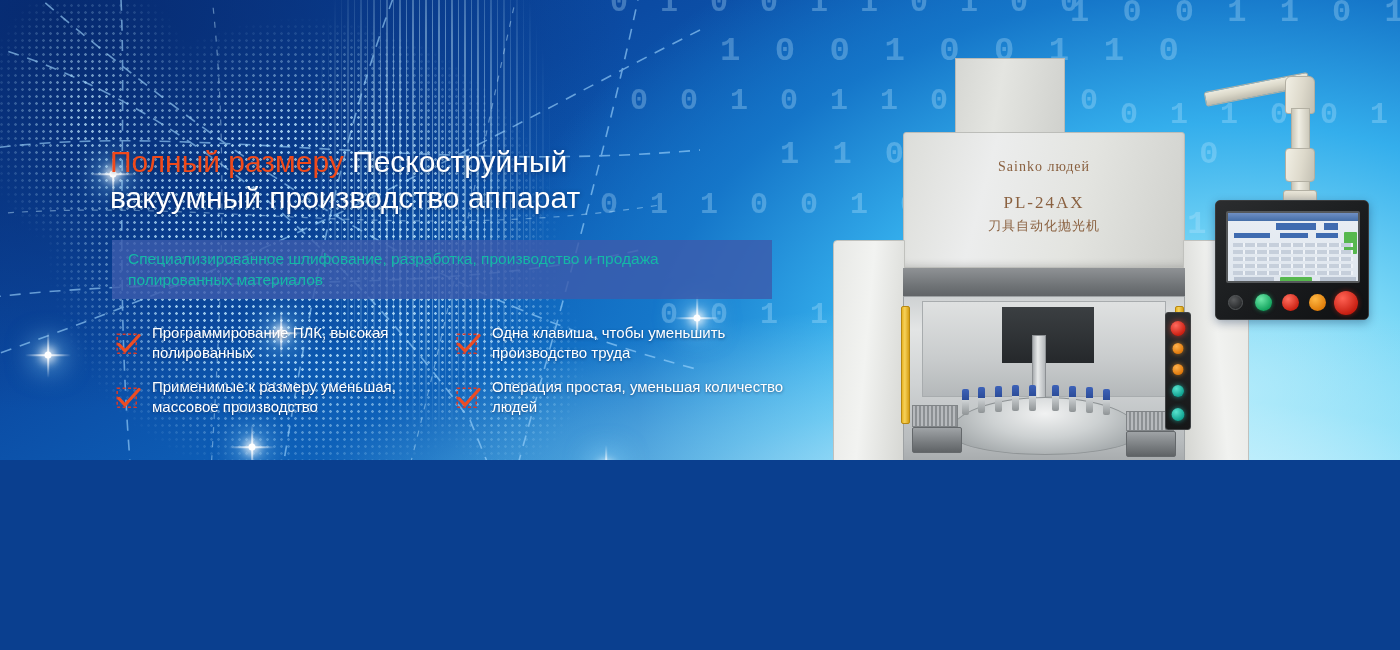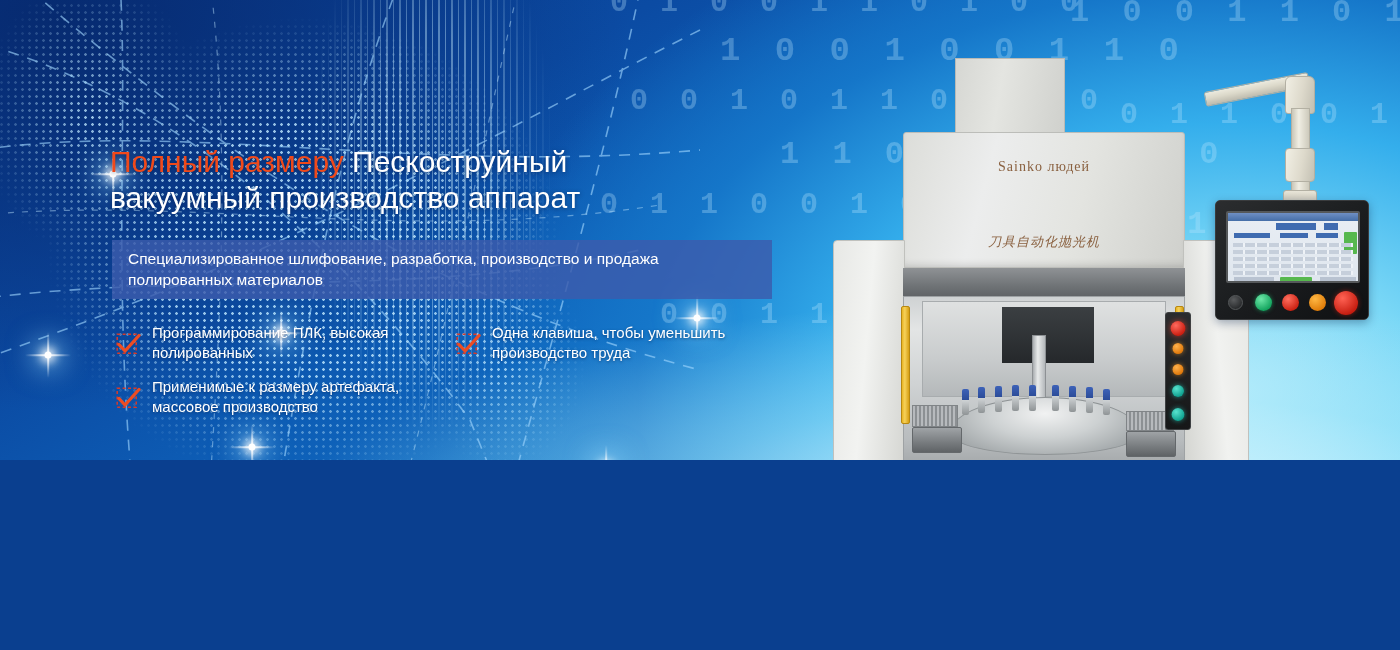--- a/index.html
+++ b/index.html
@@ -97,21 +97,21 @@
     font-weight: 400;
     text-shadow: 0 1px 4px rgba(0,20,60,.5);
   }
   .headline .hl-accent { color: #f0491a; }
 
   .subtitle-bar {
     position: absolute; left: 112px; top: 240px;
     width: 660px; min-height: 54px;
     background: rgba(60,92,172,0.82);
     padding: 8px 26px 9px 16px;
-    color: #ffffff;
+    color: #14b8a6;
     font-size: 15.5px;
     line-height: 21px;
   }
 
   .features {
     position: absolute; left: 112px; top: 320px;
     width: 690px;
     display: grid;
     grid-template-columns: 340px 330px;
     grid-template-rows: 54px 54px;
@@ -145,21 +145,21 @@
     box-shadow: inset 0 -6px 10px -6px rgba(0,0,0,.22);
   }
   .brand-line {
     position: absolute; left: 0; right: 0;
     text-align: center; color: #8a6140;
     font-family: "Liberation Serif", serif;
     letter-spacing: 1px;
   }
   .brand-1 { top: 26px; font-size: 14px; }
   .brand-2 { top: 60px; font-size: 17px; letter-spacing: 2px; }
-  .brand-3 { top: 100px; font-size: 13px; letter-spacing: 1px; font-style: italic; }
+  .brand-3 { top: 84px; font-size: 13px; letter-spacing: 1px; }
 
   
   .bay-upper { left: 88px; top: 228px; width: 282px; height: 62px;
     background: linear-gradient(180deg, #8f9295 0%, #6e7275 30%, #4c4f52 70%, #3c3f42 100%); }
   .bay-upper .rail { position: absolute; left: 4px; right: 4px; top: 34px; height: 22px;
     background: linear-gradient(180deg, #cfd2d4, #9fa3a6 55%, #babec1); border: 1px solid #8a8e91; }
 
   
   .side-l { left: 18px; top: 200px; width: 72px; height: 250px;
     background: linear-gradient(95deg, #e7e8e5 0%, #f2f3f1 45%, #d4d5d1 100%);
@@ -366,33 +366,41 @@
           <path d="M4 12.5 L10 19 L24 3.5" fill="none" stroke="#ee4c22" stroke-width="3.3" stroke-linecap="round" stroke-linejoin="round"></path>
         </svg>
         <div class="ftext">Одна клавиша, чтобы уменьшить производство труда</div>
       </div>
 
       <div class="feature">
         <svg class="check-icon" viewBox="0 0 26 26">
           <rect x="2.2" y="2.2" width="19" height="19" fill="none" stroke="#d63a2a" stroke-width="1.5" stroke-dasharray="3 2.4"></rect>
           <path d="M4 12.5 L10 19 L24 3.5" fill="none" stroke="#ee4c22" stroke-width="3.3" stroke-linecap="round" stroke-linejoin="round"></path>
         </svg>
-        <div class="ftext">Применимые к размеру артефакта, массовое производство</div>
-      </div>
-
+        <div class="ftext">Применимые к размеру уменьшая, массовое производство</div>
+      </div>
+
+      <div class="feature">
+        <svg class="check-icon" viewBox="0 0 26 26">
+          <rect x="2.2" y="2.2" width="19" height="19" fill="none" stroke="#d63a2a" stroke-width="1.5" stroke-dasharray="3 2.4"></rect>
+          <path d="M4 12.5 L10 19 L24 3.5" fill="none" stroke="#ee4c22" stroke-width="3.3" stroke-linecap="round" stroke-linejoin="round"></path>
+        </svg>
+        <div class="ftext">Операция простая, уменьшая количество людей</div>
+      </div>
 
     </div>
   </div>
 
   <div class="machine">
 
     <div class="mch hood-top"></div>
 
     <div class="mch head-panel">
       <div class="brand-line brand-1">Sainko людей</div>
+      <div class="brand-line brand-2">PL-24AX</div>
       <div class="brand-line brand-3">刀具自动化抛光机</div>
     </div>
 
     <div class="mch side-l"></div>
     <div class="mch side-r"></div>
 
     <div class="mch bay-upper">
       <div class="rail"></div>
     </div>
 

